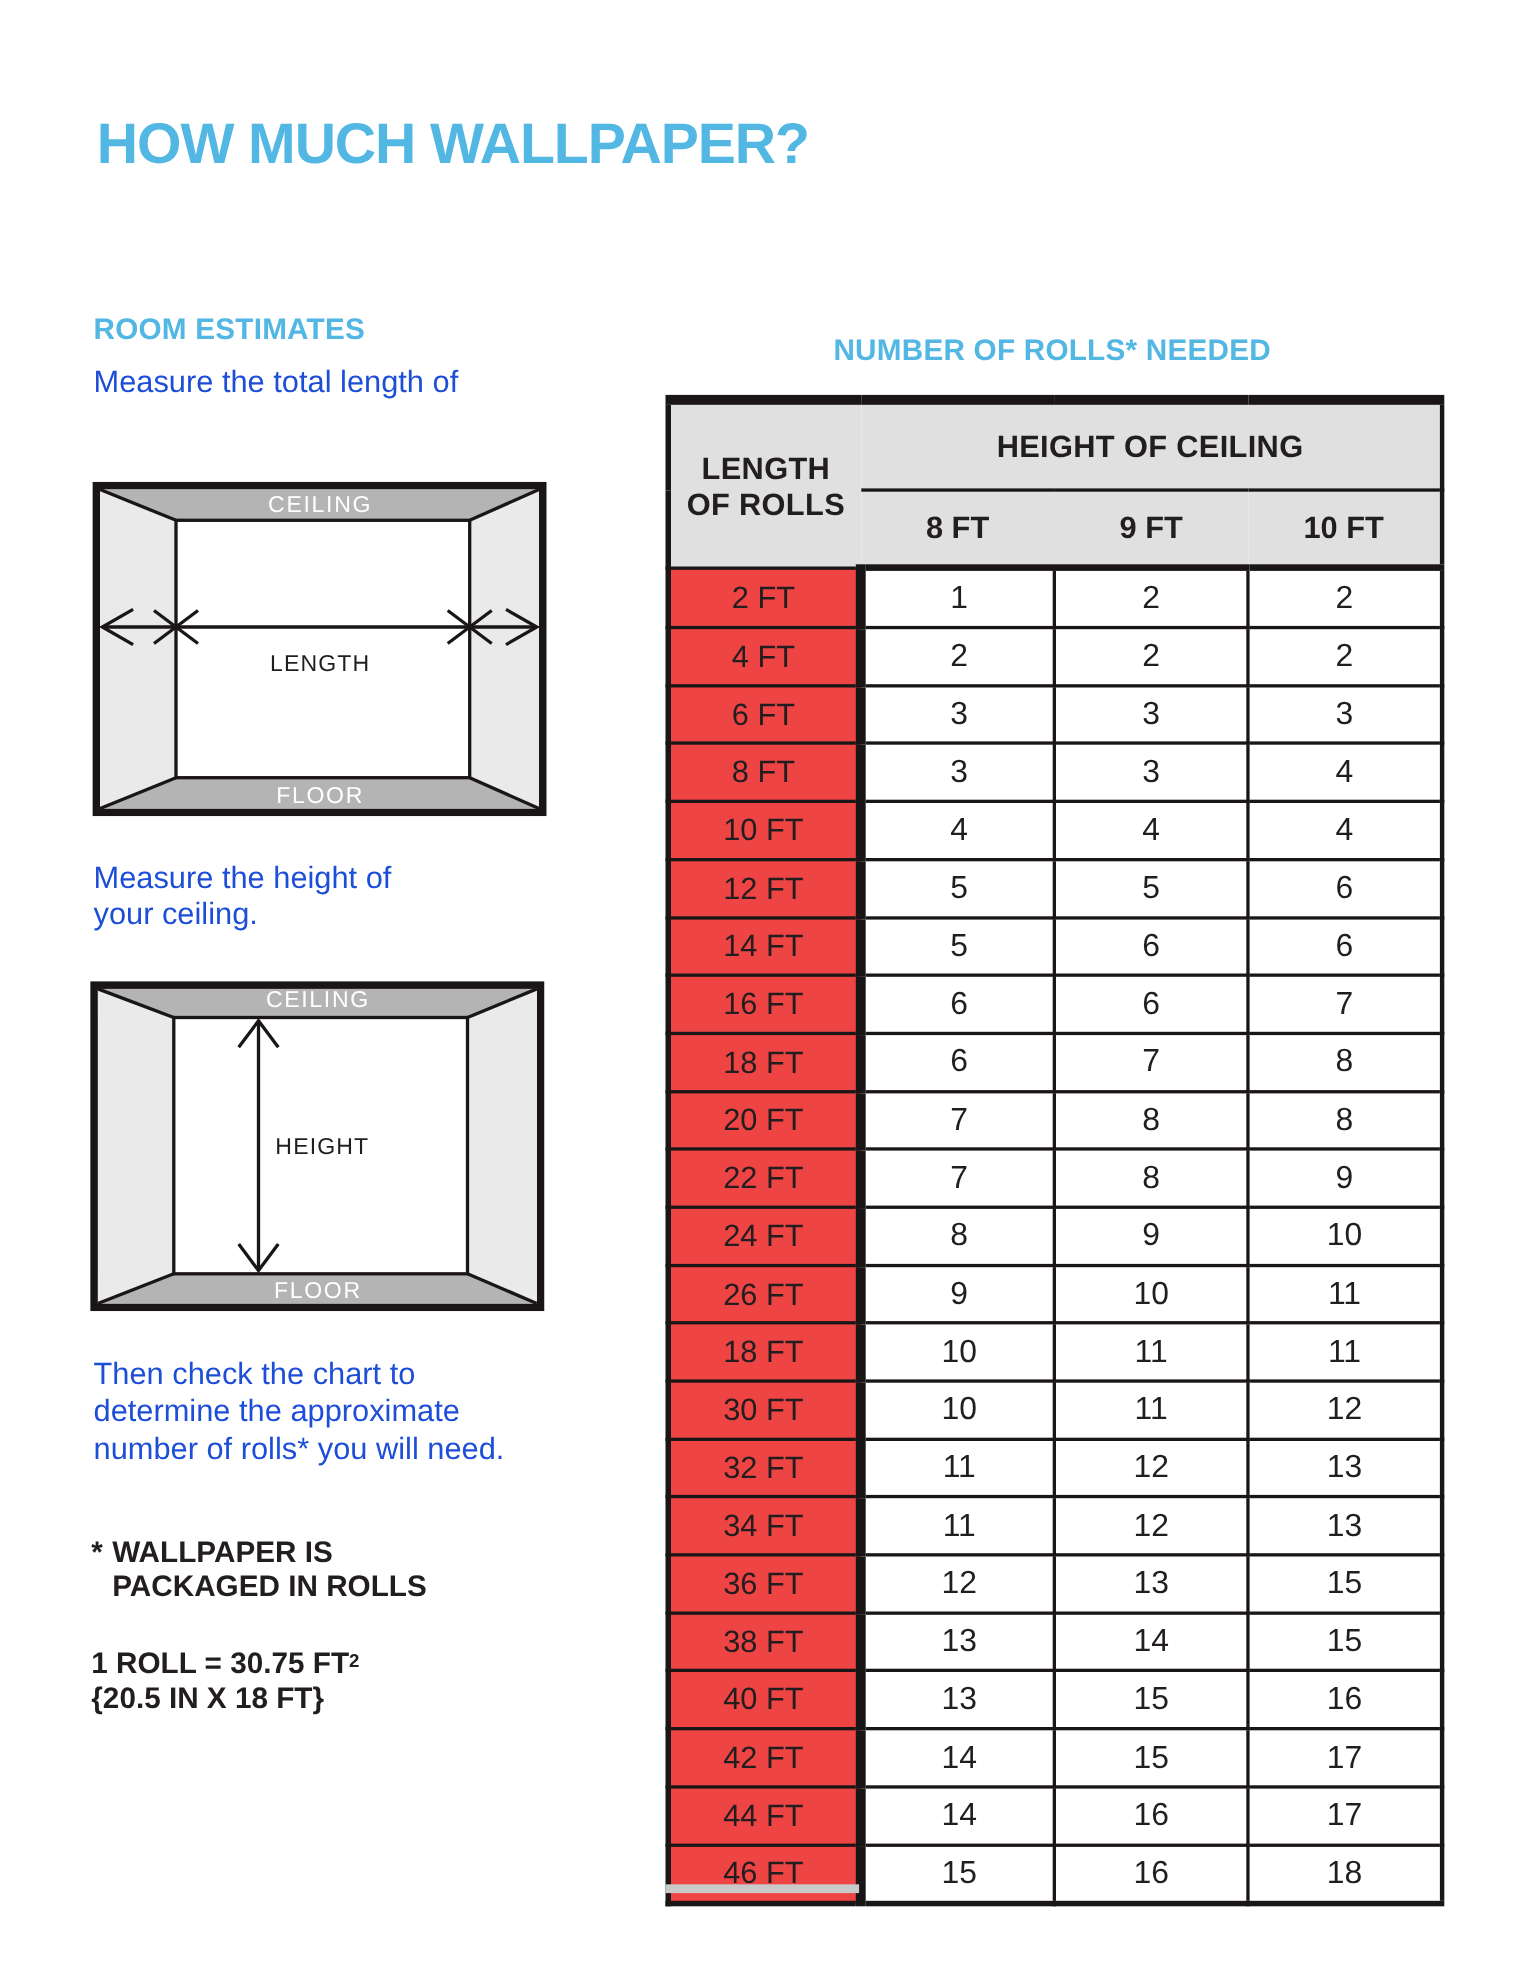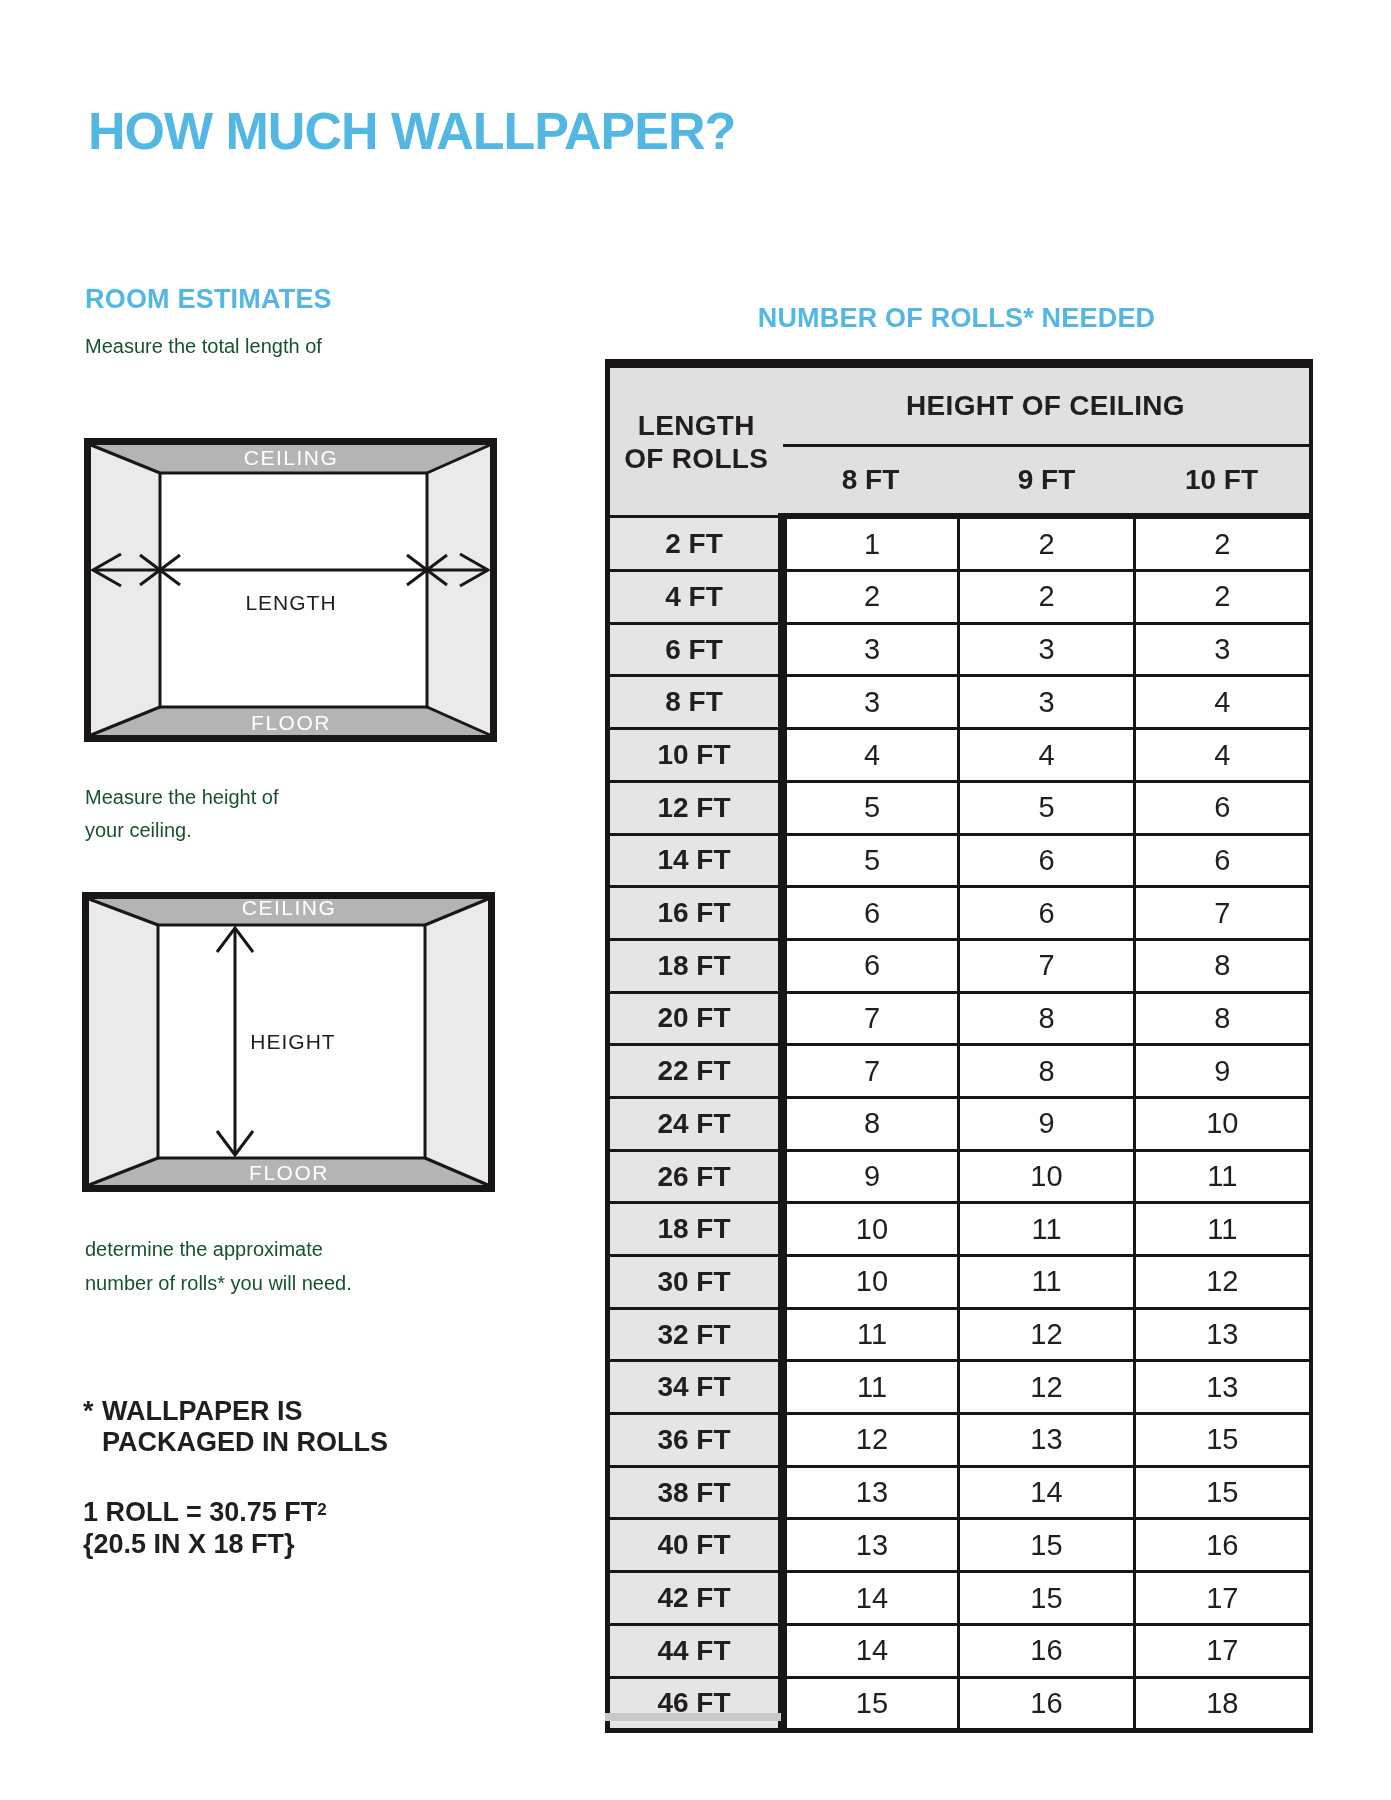--- a/index.html
+++ b/index.html
@@ -7,21 +7,21 @@
     width:1391px;height:1800px;position:relative;background:#ffffff;
     font-family:"Liberation Sans",sans-serif;color:#221e20;overflow:hidden;
   }
   .abs{position:absolute;}
   .page-title{
     left:88px;top:66px;font-size:52px;font-weight:bold;color:#53b7e3;letter-spacing:-1px;
   }
   .section-heading{
     font-size:27px;font-weight:bold;color:#53b7e3;line-height:34px;letter-spacing:0.2px;
   }
-  .body-text{font-size:20px;line-height:33px;color:#14532d;}
+  .body-text{font-size:28px;line-height:33px;color:#1d4ed8;}
   .body-text.wide{line-height:34px;}
   .note-text{font-size:27px;font-weight:bold;line-height:31px;}
   .note-hang{padding-left:19px;text-indent:0;position:relative;}
   .note-star{position:absolute;left:0;top:0;}
   .roll-text{font-size:27px;font-weight:bold;line-height:32px;}
   .roll-text sup{font-size:17px;vertical-align:6px;}
 
   
   svg text{font-family:"Liberation Sans",sans-serif;}
   .diag-room-label{fill:#ffffff;font-size:21px;letter-spacing:1.5px;}
@@ -39,21 +39,21 @@
     border:3px solid #1a1617;text-align:center;vertical-align:middle;padding:0;
   }
   table.rolls thead th{background:#e0e0e1;}
   th.corner{
     border-right:9px solid #1a1617;border-bottom:6px solid #1a1617;
     font-size:28px;font-weight:bold;line-height:33px;background:#e0e0e1;
   }
   tr.colhead th{height:76px;font-size:28px;font-weight:bold;border-bottom:3px solid #1a1617;border-left:none;border-right:none;letter-spacing:0.3px;}
   tr.subhead th{height:66px;font-size:28px;font-weight:bold;border-bottom:6px solid #1a1617;border-left:none;border-right:none;}
   table.rolls tbody th{
-    background:#e5e5e5;font-size:28px;font-weight:bold;
+    background:#ef4444;font-size:28px;font-weight:normal;
     border-right:9px solid #1a1617;height:49.7px;
   }
   table.rolls tbody td{background:#ffffff;font-size:29px;font-weight:normal;height:49.7px;}
   .table-shadow{left:605px;top:1713px;width:176px;height:8px;background:#c9c9c9;}
 </style>
 </head>
 <body>
 
 <h1 class="abs page-title">HOW MUCH WALLPAPER?</h1>
 
@@ -112,20 +112,21 @@
     <line x1="153" y1="36" x2="153" y2="263"></line>
     <polyline points="135,60 153,36 171,60"></polyline>
     <polyline points="135,239 153,263 171,239"></polyline>
   </g>
   <text x="207" y="23" text-anchor="middle" class="diag-room-label">CEILING</text>
   <text x="207" y="288" text-anchor="middle" class="diag-room-label">FLOOR</text>
   <text x="211" y="157" text-anchor="middle" class="diag-dim-label">HEIGHT</text>
 </svg>
 
 <div class="abs body-text wide" style="left:85px;top:1232px;">
+  <div>Then check the chart to</div>
   <div>determine the approximate</div>
   <div>number of rolls* you will need.</div>
 </div>
 
 <div class="abs note-text note-hang" style="left:83px;top:1396px;">
   <span class="note-star">*</span>
   <div>WALLPAPER IS</div>
   <div>PACKAGED IN ROLLS</div>
 </div>
 

